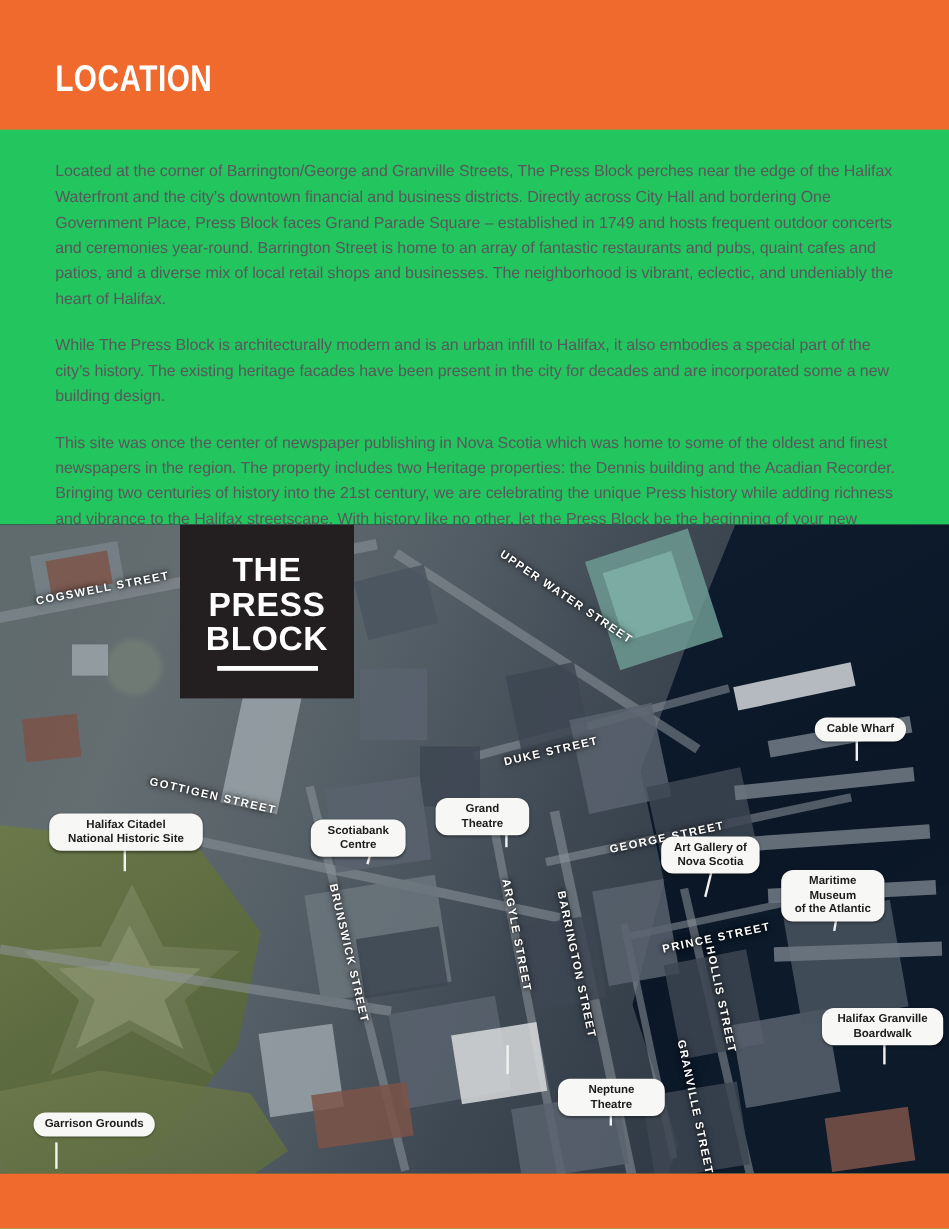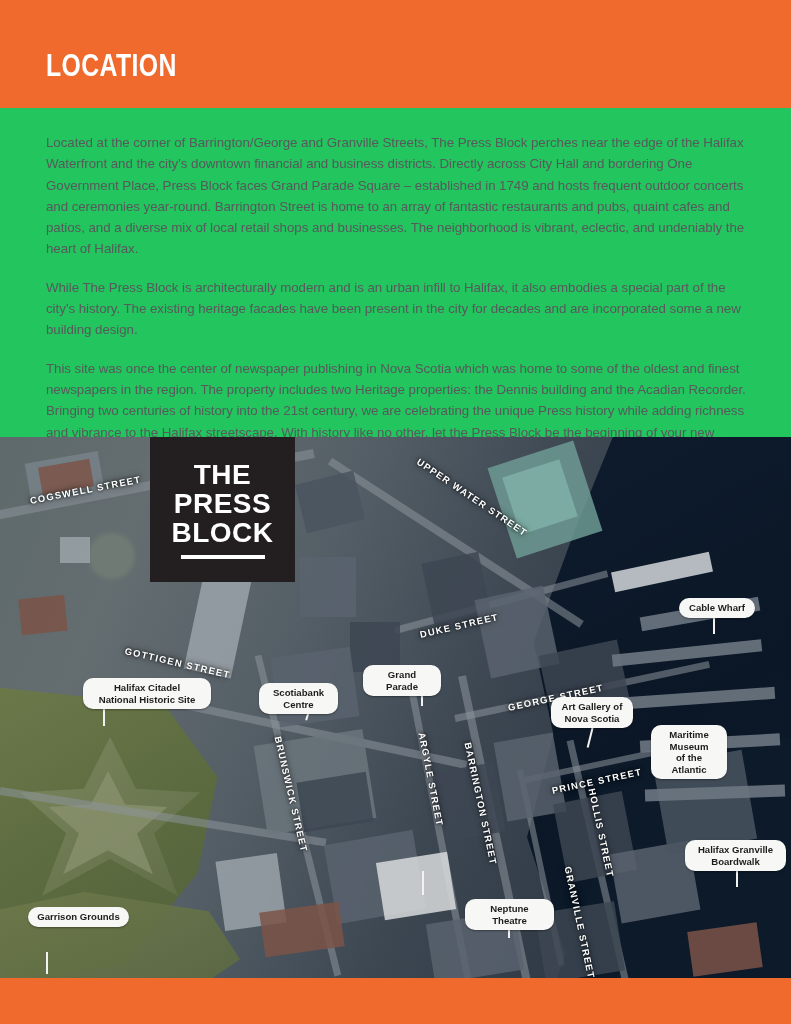--- a/index.html
+++ b/index.html
@@ -237,50 +237,50 @@
       <div class="street" style="left:420px; top:192px; transform:rotate(-13deg);">DUKE STREET</div>
       <div class="street" style="left:508px; top:265px; transform:rotate(-12deg);">GEORGE STREET</div>
       <div class="street" style="left:278px; top:294px; transform:rotate(77deg);">BRUNSWICK STREET</div>
       <div class="street" style="left:422px; top:290px; transform:rotate(79deg);">ARGYLE STREET</div>
       <div class="street" style="left:468px; top:300px; transform:rotate(78deg);">BARRINGTON STREET</div>
       <div class="street" style="left:552px; top:348px; transform:rotate(-12deg);">PRINCE STREET</div>
       <div class="street" style="left:592px; top:346px; transform:rotate(78deg);">HOLLIS STREET</div>
       <div class="street" style="left:568px; top:424px; transform:rotate(78deg);">GRANVILLE STREET</div>
 
       <div class="leader" style="left:103px; top:267px; height:22px;"></div>
-      <div class="plabel" style="left:41px; top:241px; width:128px;margin-left:42px;">Halifax Citadel
+      <div class="plabel" style="left:41px; top:241px; width:128px;">Halifax Citadel
 National Historic Site</div>
 
       <div class="leader" style="left:311px; top:264px; height:20px; transform:rotate(17deg);"></div>
       <div class="plabel" style="left:259px; top:246px; width:79px;">Scotiabank Centre</div>
 
       <div class="leader" style="left:421px; top:245px; height:24px;"></div>
-      <div class="plabel" style="left:363px; top:228px; width:78px;">Grand Parade</div>
+      <div class="plabel" style="left:363px; top:228px; width:78px;">Grand Theatre</div>
 
       <div class="leader" style="left:713px; top:177px; height:20px;"></div>
       <div class="plabel" style="left:679px; top:161px; width:76px;">Cable Wharf</div>
 
       <div class="leader" style="left:592px; top:289px; height:22px; transform:rotate(14deg);"></div>
       <div class="plabel" style="left:551px; top:260px; width:82px;">Art Gallery of
 Nova Scotia</div>
 
       <div class="leader" style="left:698px; top:317px; height:22px; transform:rotate(10deg);"></div>
-      <div class="plabel" style="left:651px; top:288px; width:76px;">Maritime Museum
+      <div class="plabel" style="left:651px; top:288px; width:86px;">Maritime Museum
 of the Atlantic</div>
 
       <div class="leader" style="left:736px; top:430px; height:20px;"></div>
       <div class="plabel" style="left:685px; top:403px; width:101px;">Halifax Granville
 Boardwalk</div>
 
       <div class="leader" style="left:422px; top:434px; height:24px;"></div>
 
       <div class="leader" style="left:508px; top:479px; height:22px;"></div>
       <div class="plabel" style="left:465px; top:462px; width:89px;">Neptune  Theatre</div>
 
       <div class="leader" style="left:46px; top:515px; height:22px;"></div>
-      <div class="plabel" style="left:28px; top:470px; width:101px;">Garrison Grounds</div>
+      <div class="plabel" style="left:28px; top:490px; width:101px;">Garrison Grounds</div>
 
     </div>
   </div>
 
   <div class="footer-band"></div>
 
 </div>
 
 </body></html>

